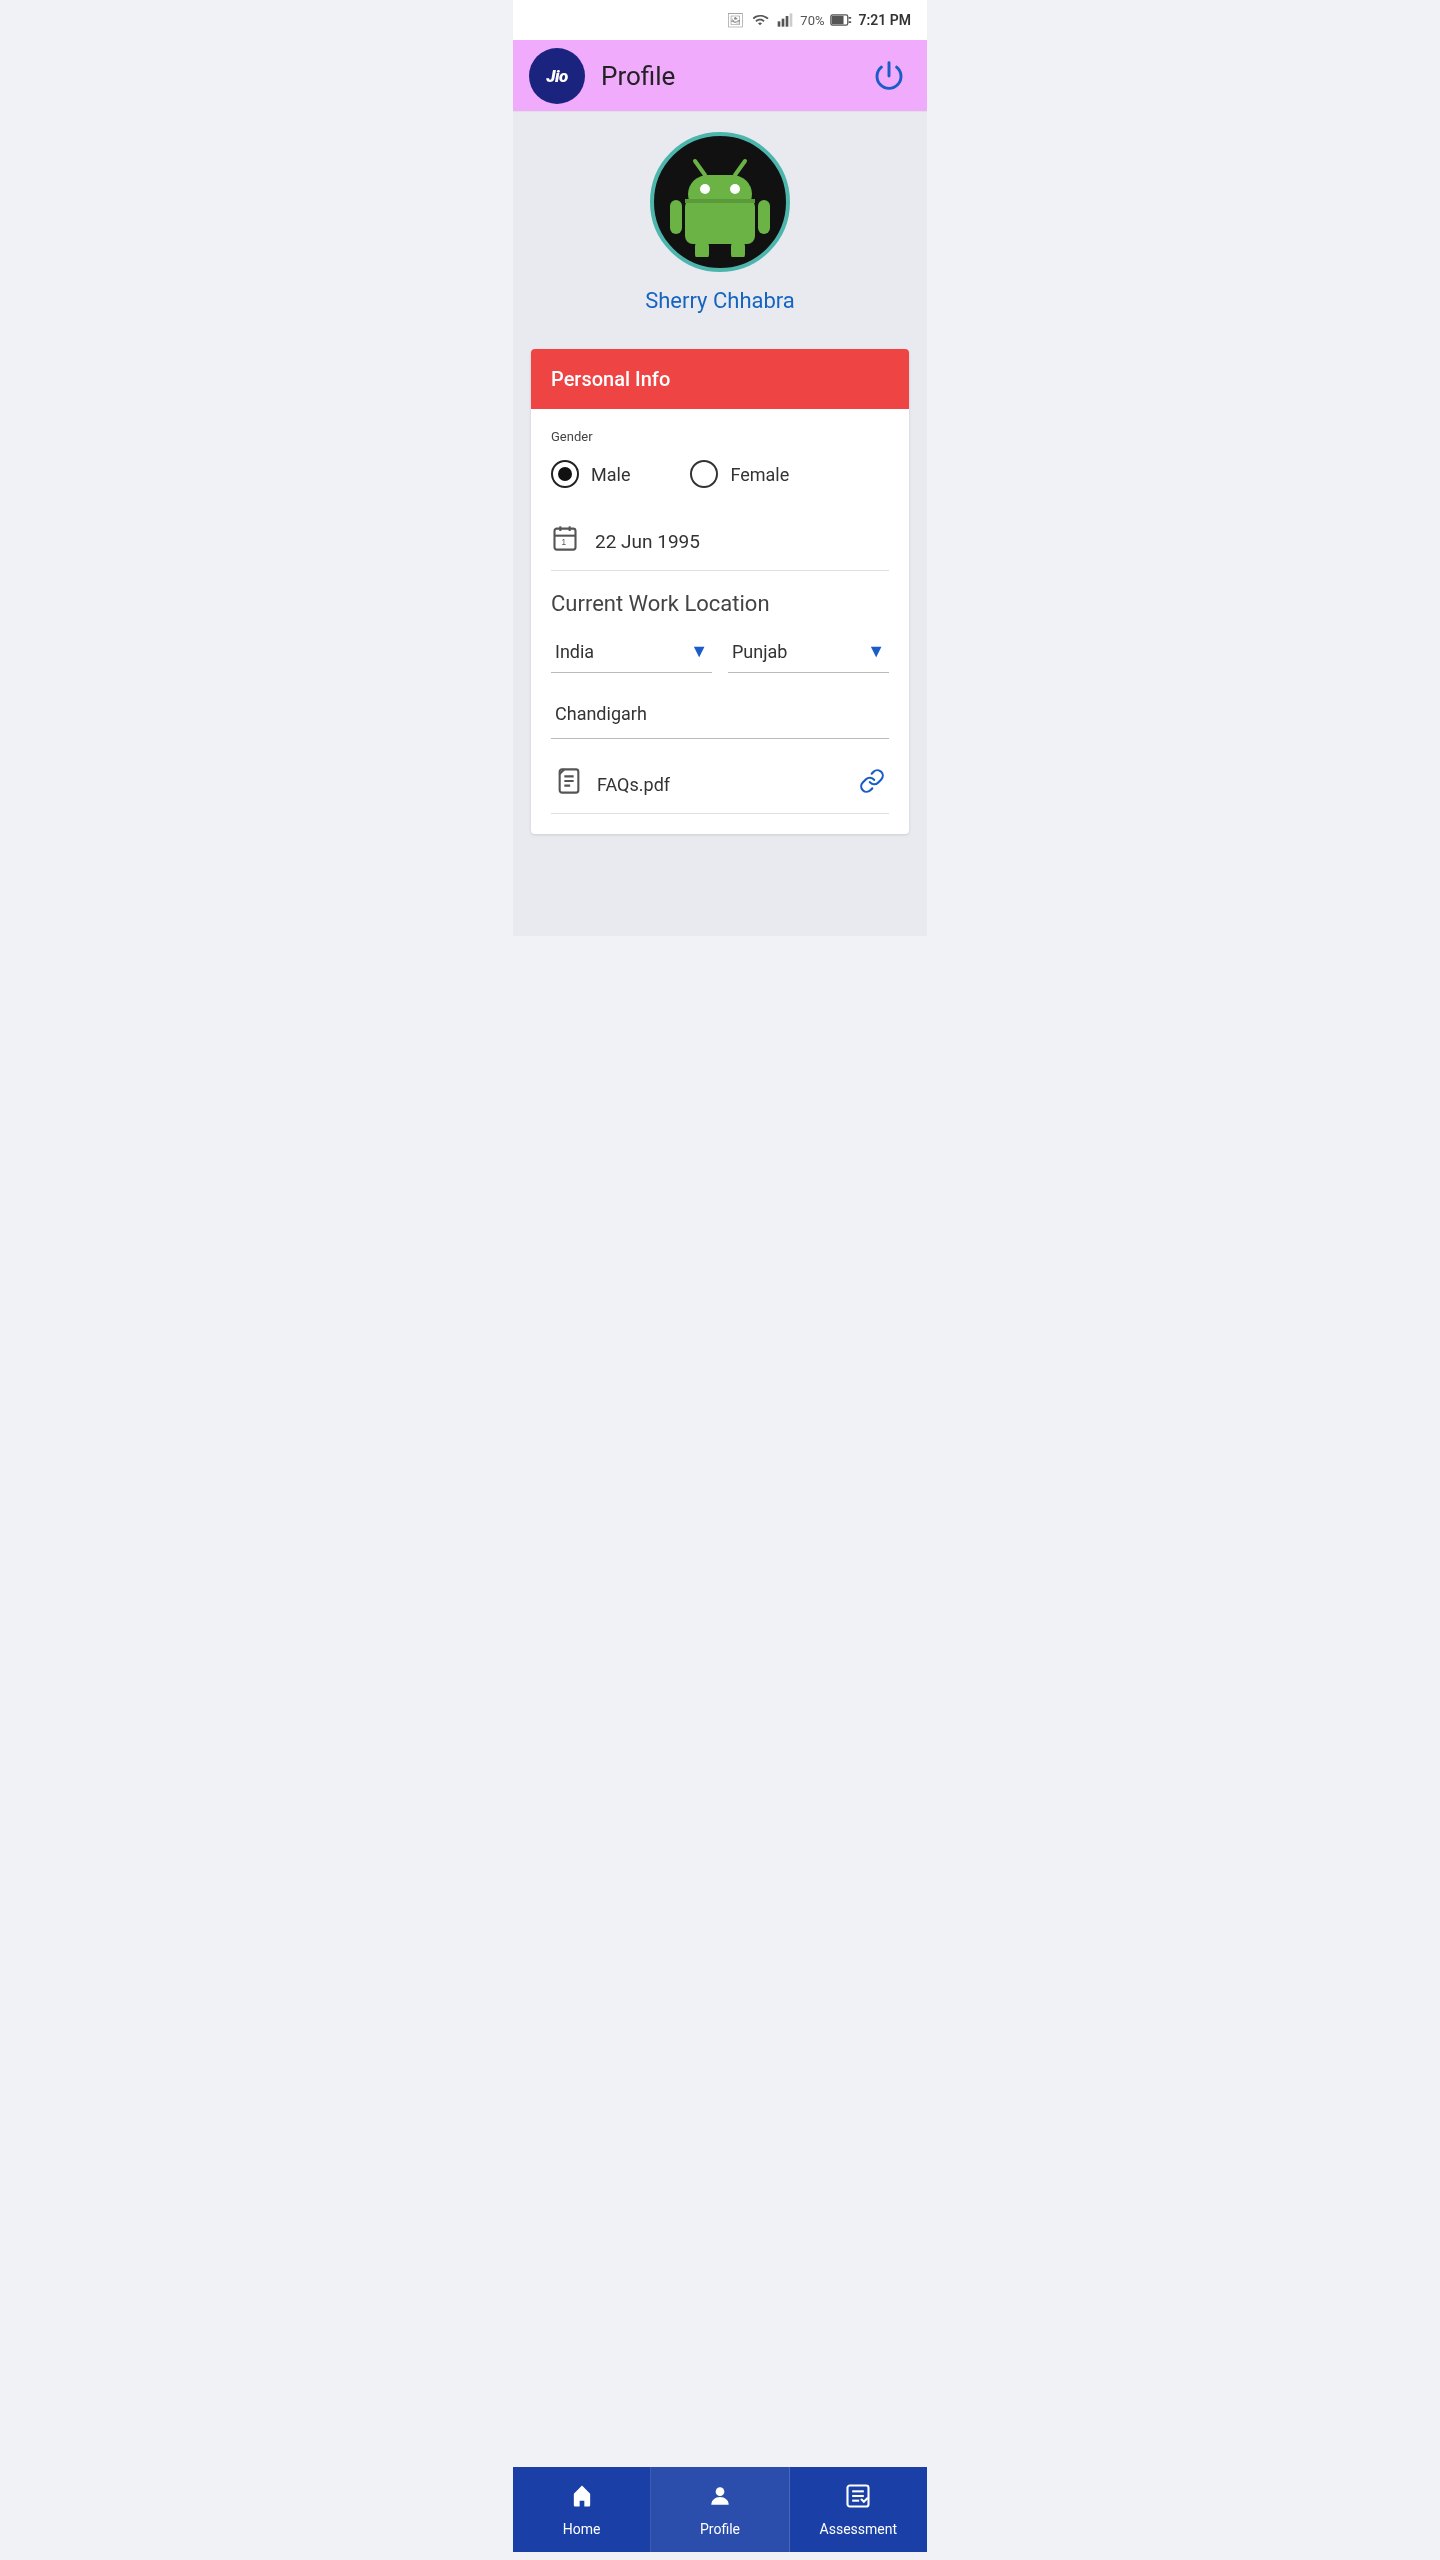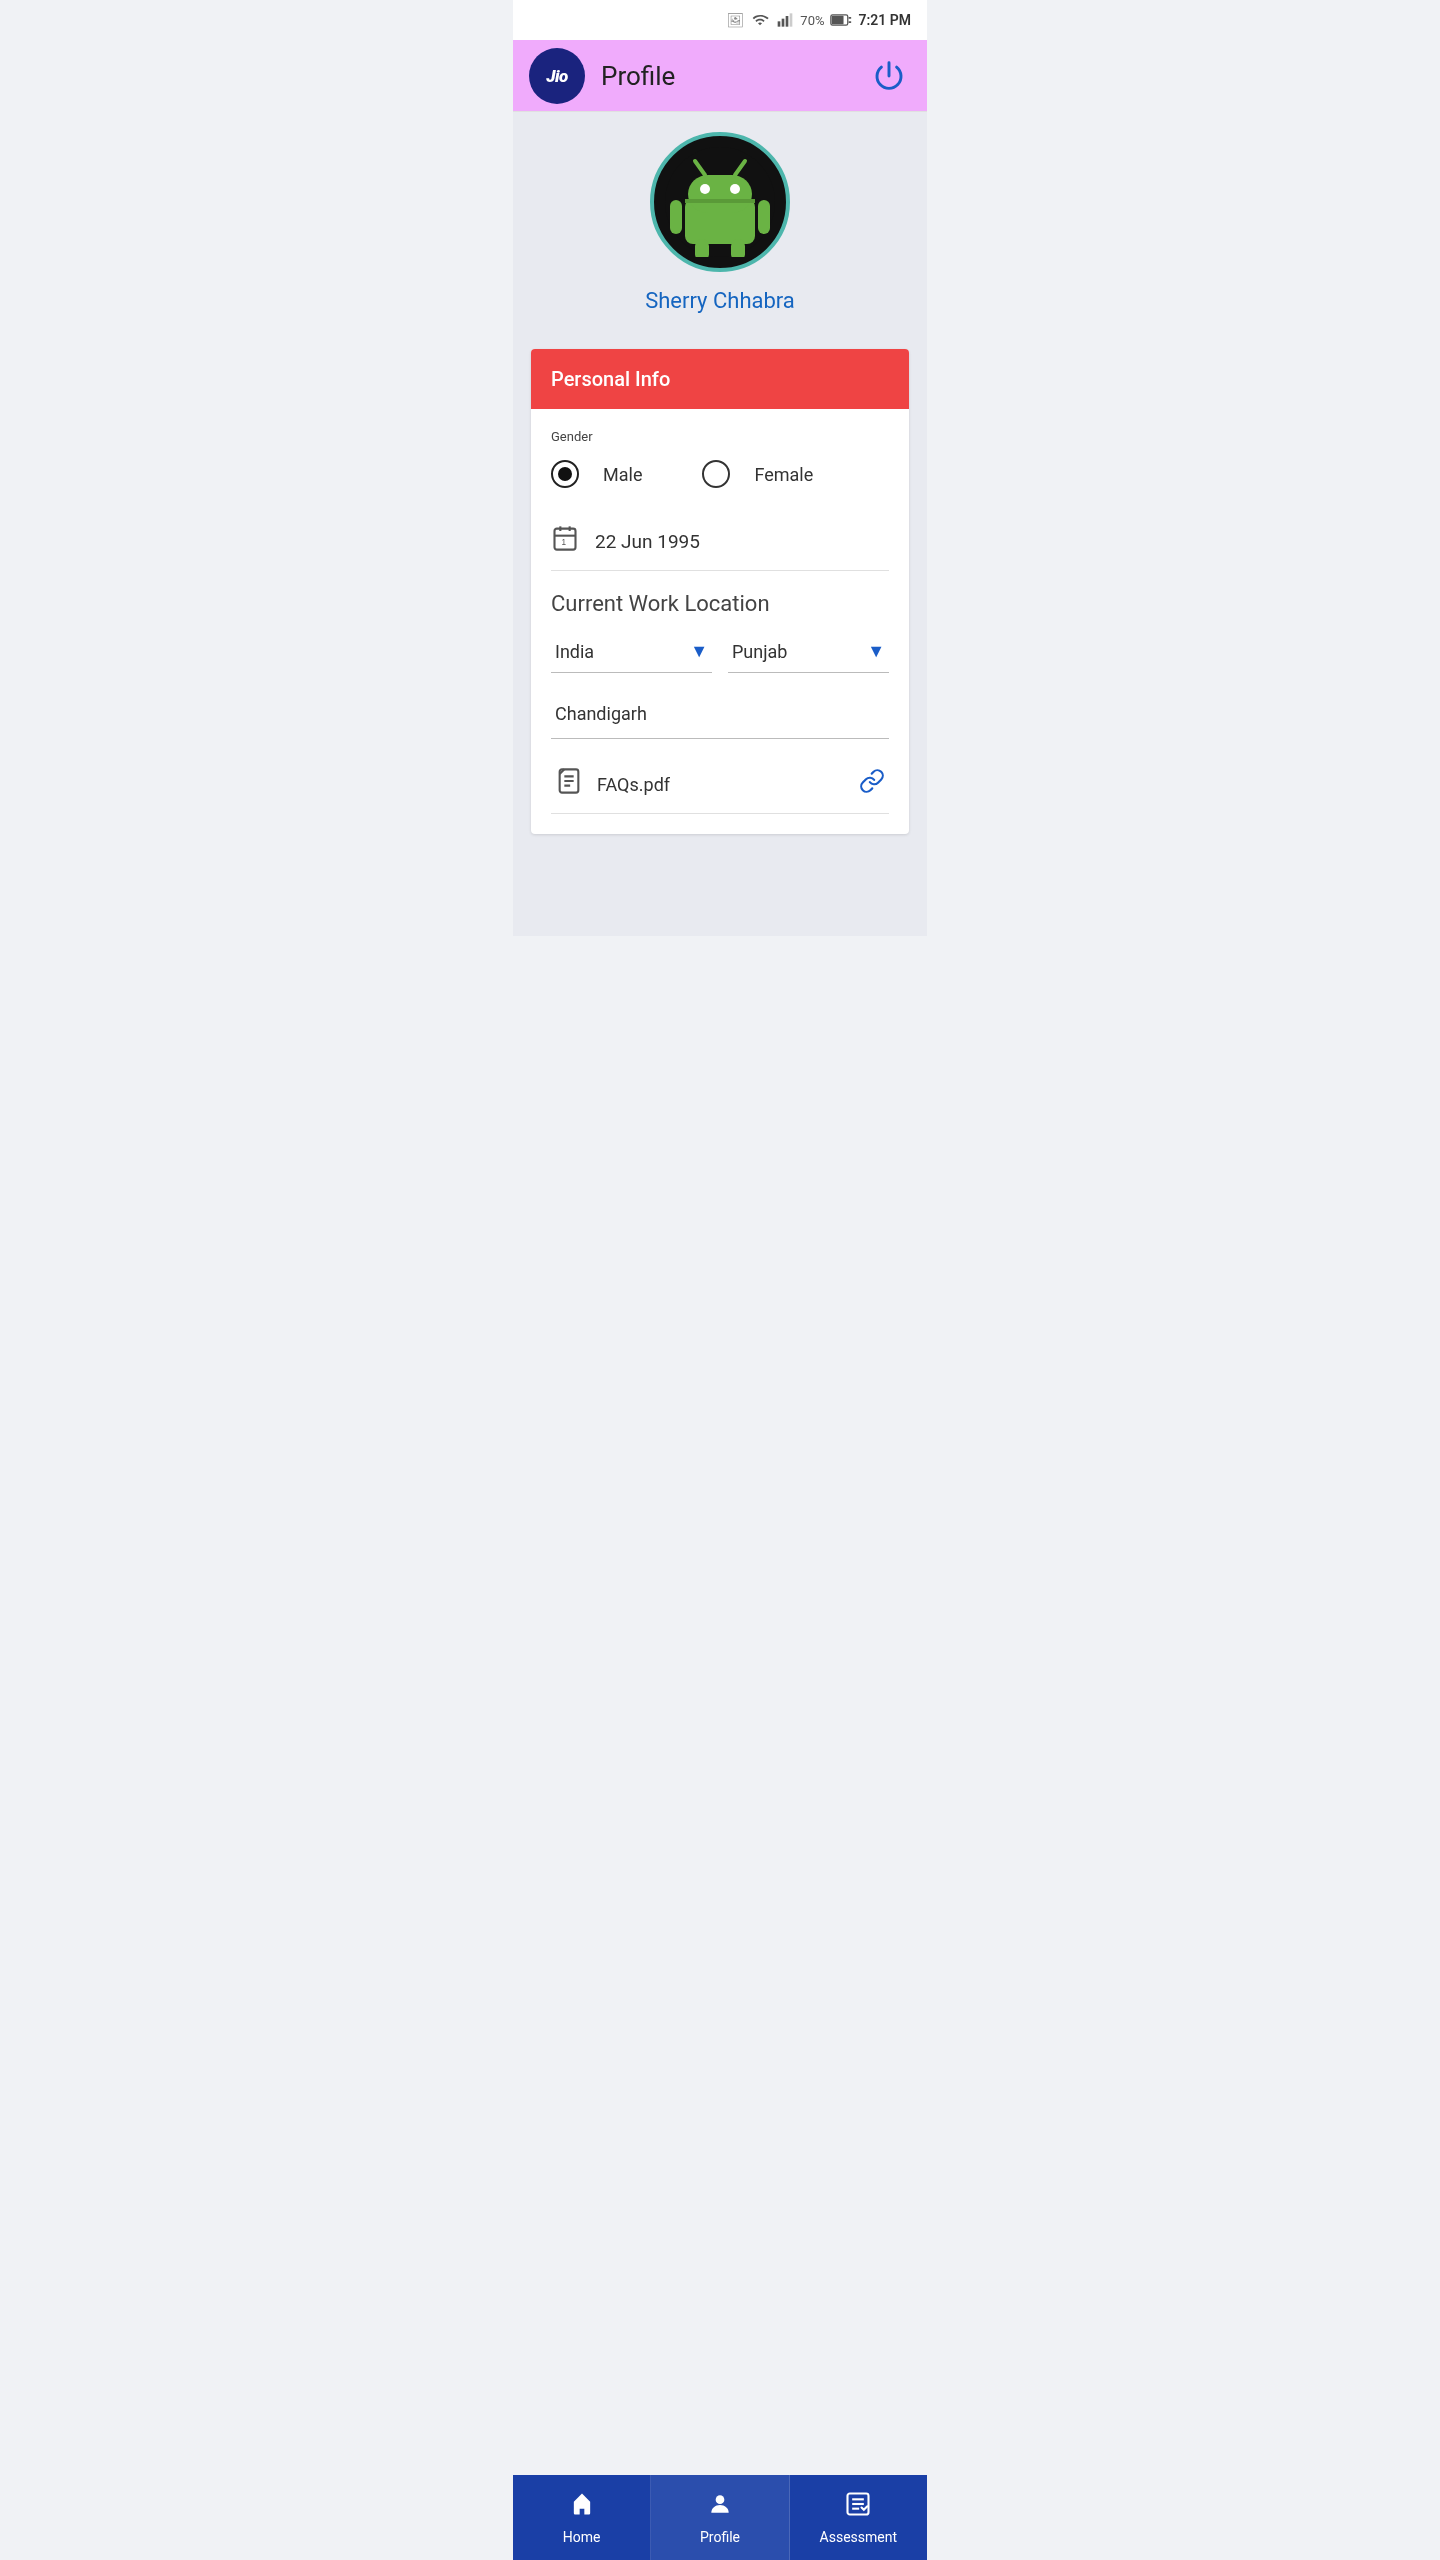--- a/index.html
+++ b/index.html
@@ -164,21 +164,20 @@
     }
     .radio-inner {
       width: 14px;
       height: 14px;
       border-radius: 50%;
       background: #111;
     }
     .radio-label {
       font-size: 18px;
       color: #333;
-      margin-left: 12px;
     }
 
     
     .date-row {
       display: flex;
       align-items: center;
       gap: 16px;
       padding: 12px 0;
       border-bottom: 1px solid #e0e0e0;
       margin-bottom: 20px;
@@ -249,21 +248,21 @@
       color: #333;
     }
     .link-icon {
       color: #1a5dc8;
       font-size: 24px;
     }
 
     
     .bottom-nav {
       position: fixed;
-      bottom: 0;
+      bottom: 8px;
       left: 50%;
       transform: translateX(-50%);
       width: 414px;
       height: 85px;
       background: #1a3fa6;
       display: flex;
       align-items: stretch;
     }
     .nav-item {
       flex: 1;

